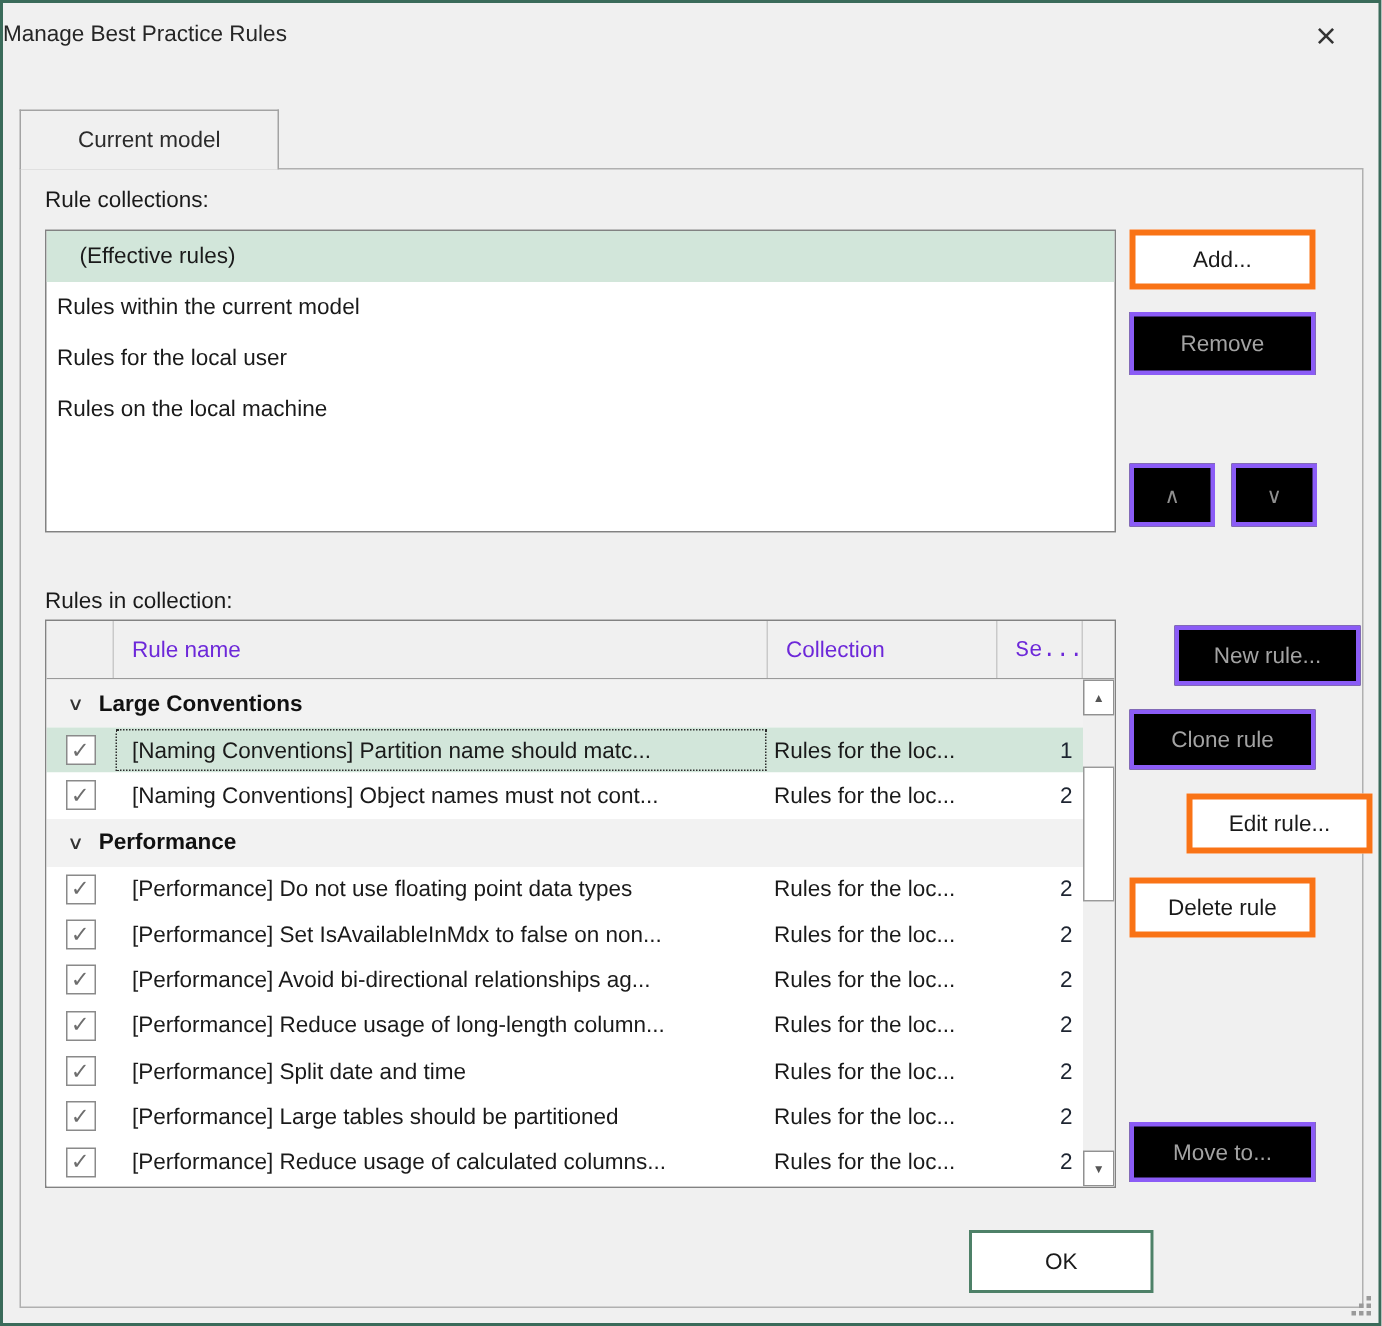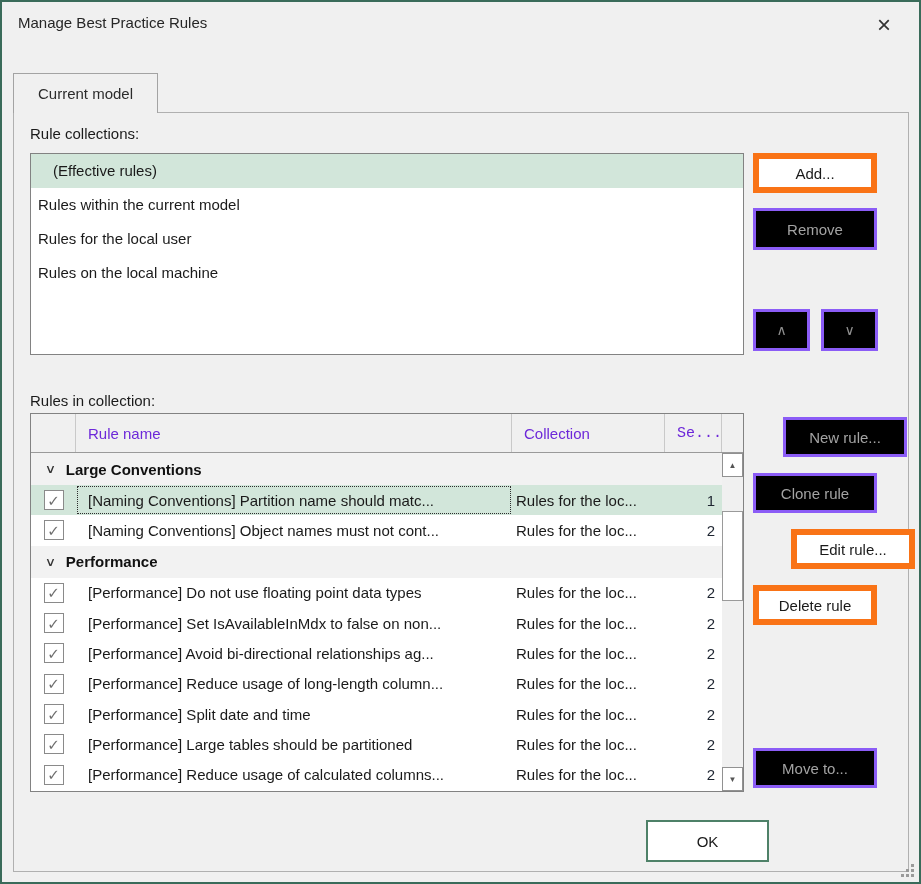--- a/index.html
+++ b/index.html
@@ -2,42 +2,42 @@
 <html><head>
 <meta charset="utf-8">
 <style>
   html,body{margin:0;padding:0;background:#cfcfcf;}
   *{box-sizing:border-box;font-family:"Liberation Sans","DejaVu Sans",sans-serif;}
   .dialog{position:relative;width:921px;height:884px;background:#f0f0f0;
           border:2px solid #3a6b5a;overflow:hidden;}
   .abs{position:absolute;}
 
   
-  .title{left:16px;top:12px;font-size:15px;color:#262626;}
+  .title{left:0;top:12px;font-size:15px;color:#262626;}
   .close-btn{left:862px;top:6px;width:40px;height:34px;display:flex;align-items:center;
              justify-content:center;font-size:24px;color:#333;cursor:default;line-height:1;}
 
   
-  .tab{left:11px;top:71px;width:145px;height:40px;background:#f0f0f0;z-index:2;
+  .tab{left:11px;top:71px;width:173px;height:40px;background:#f0f0f0;z-index:2;
        border:1px solid #a3a3a3;border-bottom:none;display:flex;align-items:center;
        justify-content:center;font-size:15px;color:#2b2b2b;}
   .tabpage{left:11px;top:110px;width:896px;height:760px;border:1px solid #b0b0b0;background:#f0f0f0;}
 
   .section-label{font-size:15px;color:#1a1a1a;}
 
   
   .listbox{left:28px;top:151px;width:714px;height:202px;background:#fff;border:1px solid #828282;
            overflow:hidden;}
   .lb-item{height:34px;line-height:34px;padding-left:7px;font-size:15px;color:#1a1a1a;
            white-space:nowrap;overflow:hidden;}
   .lb-item.selected{background:#d2e6da;padding-left:22px;}
 
   
   .btn{position:absolute;display:flex;align-items:center;justify-content:center;
-       font-size:15px;background:#fff;border:6px solid #f97316;color:#1a1a1a;cursor:default;}
+       font-size:15px;background:#fff;border:4px solid #f97316;color:#1a1a1a;cursor:default;}
   .btn.disabled{background:#000000;border:3px solid #8b5cf6;color:#a3a3a3;}
   .btn.small{font-size:14px;color:#8f8f8f;}
   .btn.default{border:2px solid #4e8168;}
 
   
   .table{left:28px;top:411px;width:714px;height:379px;border:1px solid #828282;background:#fff;
          display:flex;flex-direction:column;overflow:hidden;}
   .thead{display:flex;height:39px;background:#f0f0f0;border-bottom:1px solid #9a9a9a;flex:none;}
   .th{font-size:15px;color:#6d28d9;display:flex;align-items:center;padding-left:12px;
       border-right:1px solid #c9c9c9;white-space:nowrap;overflow:hidden;}

